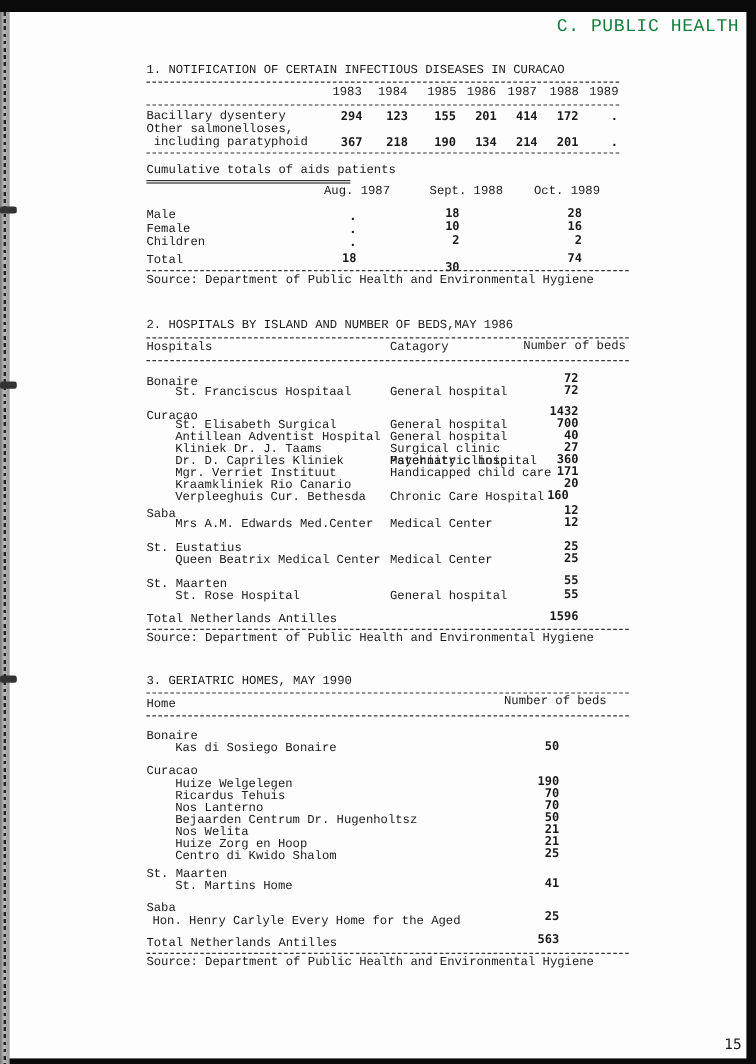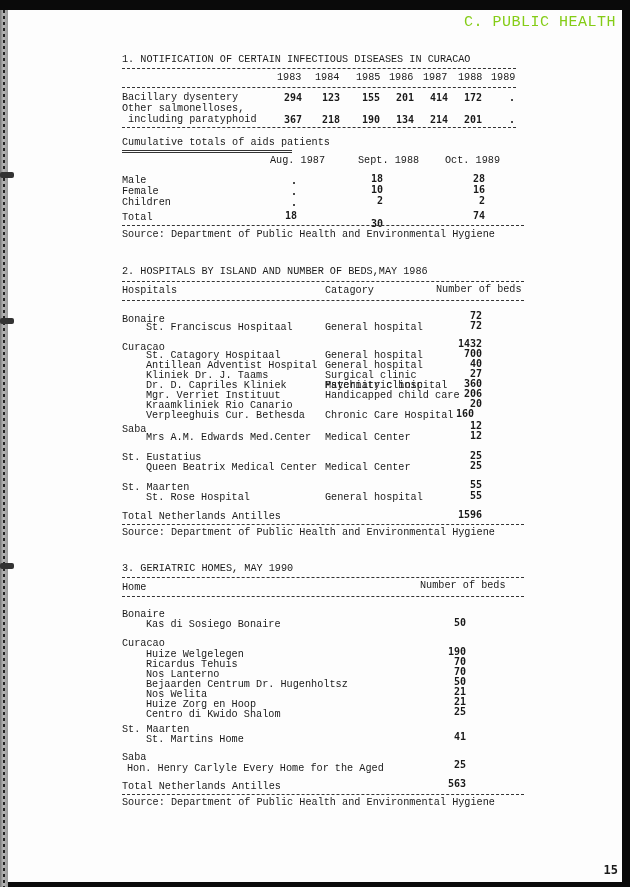--- a/index.html
+++ b/index.html
@@ -16,27 +16,27 @@
   .spine {
     position: absolute; left: 0; top: 10px; width: 8px; height: 877px;
     background: linear-gradient(to right, #7a7a7a, #b8b8b8 40%, #9a9a9a);
   }
   .spine::after {
     content: ""; position: absolute; left: 3px; top: 0; width: 2px; height: 100%;
     background: repeating-linear-gradient(to bottom, #222 0 3px, transparent 3px 6px);
   }
   .clip { position: absolute; left: 0; width: 14px; height: 6px; background: #333; border-radius: 2px; }
   .header-title {
-    position: absolute; right: 14px; top: 14px; font-size: 15px; letter-spacing: 0.5px; color: #84cc16;
+    position: absolute; right: 14px; top: 14px; font-size: 15px; letter-spacing: 0.5px; color: #15803d;
   }
   .abs { position: absolute; white-space: pre; font-size: 10.2px; line-height: 12px; }
   .rule { position: absolute; height: 0; border-top: 1.5px dashed #333; }
   .rule.eq { border-top: 3px double #333; }
   .num { position: absolute; text-align: right; font-family: "DejaVu Sans Mono", monospace; font-weight: bold; font-size: 10px; }
-  .page-number { position: absolute; right: 12px; bottom: 10px; font-size: 12px; font-weight: bold; font-family: "DejaVu Sans Mono", monospace; }
+  .page-number { position: absolute; right: 12px; bottom: 10px; font-size: 12px; font-weight: normal; font-family: "DejaVu Sans Mono", monospace; }
 </style>
 </head>
 <body>
 
 <div class="page"></div>
 <div class="spine"></div>
 <div class="clip" style="top:172px"></div>
 <div class="clip" style="top:318px"></div>
 <div class="clip" style="top:563px"></div>
 
@@ -123,39 +123,39 @@
   <div class="num" style="left:430px;top:310px;width:52px">72</div>
   <div class="abs" style="left:146px;top:322px">St. Franciscus Hospitaal</div>
   <div class="abs" style="left:325px;top:322px">General hospital</div>
   <div class="num" style="left:430px;top:320px;width:52px">72</div>
 </div>
 
 <div>
   <div class="abs" style="left:122px;top:342px">Curacao</div>
   <div class="num" style="left:430px;top:338px;width:52px">1432</div>
 
-  <div class="abs" style="left:146px;top:350px">St. Catagory Hospitaal</div>
+  <div class="abs" style="left:146px;top:350px">St. Elisabeth Surgical</div>
   <div class="abs" style="left:325px;top:350px">General hospital</div>
   <div class="num" style="left:430px;top:348px;width:52px">700</div>
 
   <div class="abs" style="left:146px;top:360px">Antillean Adventist Hospital</div>
   <div class="abs" style="left:325px;top:360px">General hospital</div>
   <div class="num" style="left:430px;top:358px;width:52px">40</div>
 
   <div class="abs" style="left:146px;top:370px">Kliniek Dr. J. Taams</div>
   <div class="abs" style="left:325px;top:370px">Surgical clinic</div>
   <div class="num" style="left:430px;top:368px;width:52px">27</div>
 
   <div class="abs" style="left:146px;top:380px">Dr. D. Capriles Kliniek</div>
   <div class="abs" style="left:325px;top:380px">Psychiatric hospital</div>
   <div class="num" style="left:430px;top:378px;width:52px">360</div>
 
   <div class="abs" style="left:146px;top:390px">Mgr. Verriet Instituut</div>
   <div class="abs" style="left:325px;top:390px">Handicapped child care</div>
-  <div class="num" style="left:430px;top:388px;width:52px">206</div>
+  <div class="num" style="left:430px;top:388px;width:52px">171</div>
 
   <div class="abs" style="left:146px;top:400px">Kraamkliniek Rio Canario</div>
   <div class="abs" style="left:325px;top:380px">Maternity clinic</div>
   <div class="num" style="left:430px;top:398px;width:52px">20</div>
 
   <div class="abs" style="left:146px;top:410px">Verpleeghuis Cur. Bethesda</div>
   <div class="abs" style="left:325px;top:410px">Chronic Care Hospital</div>
   <div class="num" style="left:422px;top:408px;width:52px">160</div>
 </div>
 

